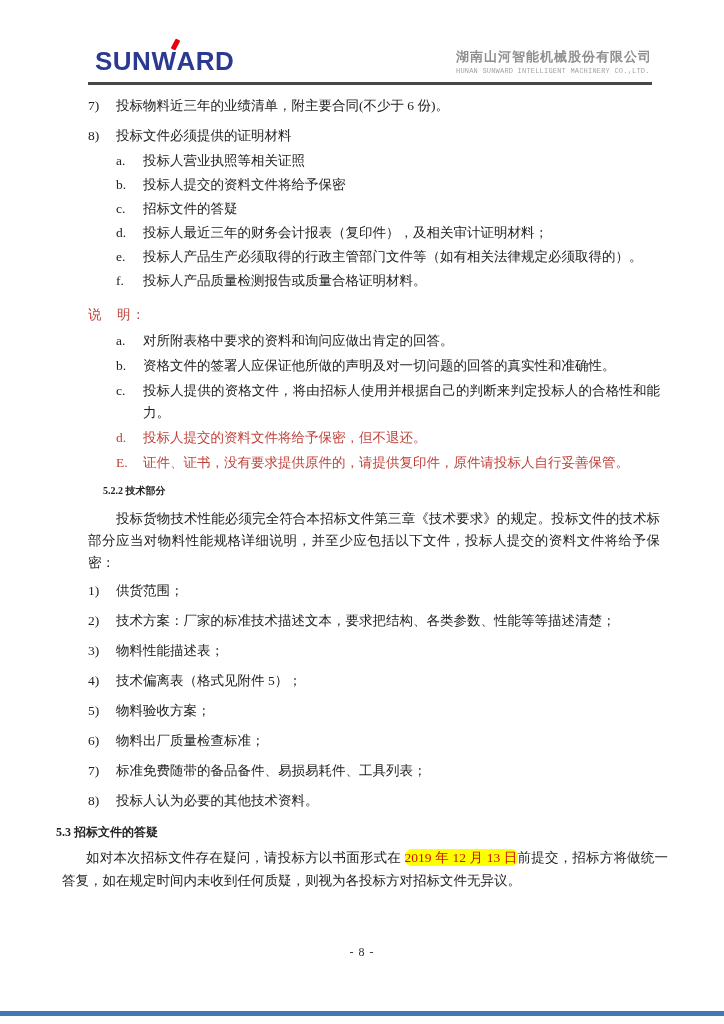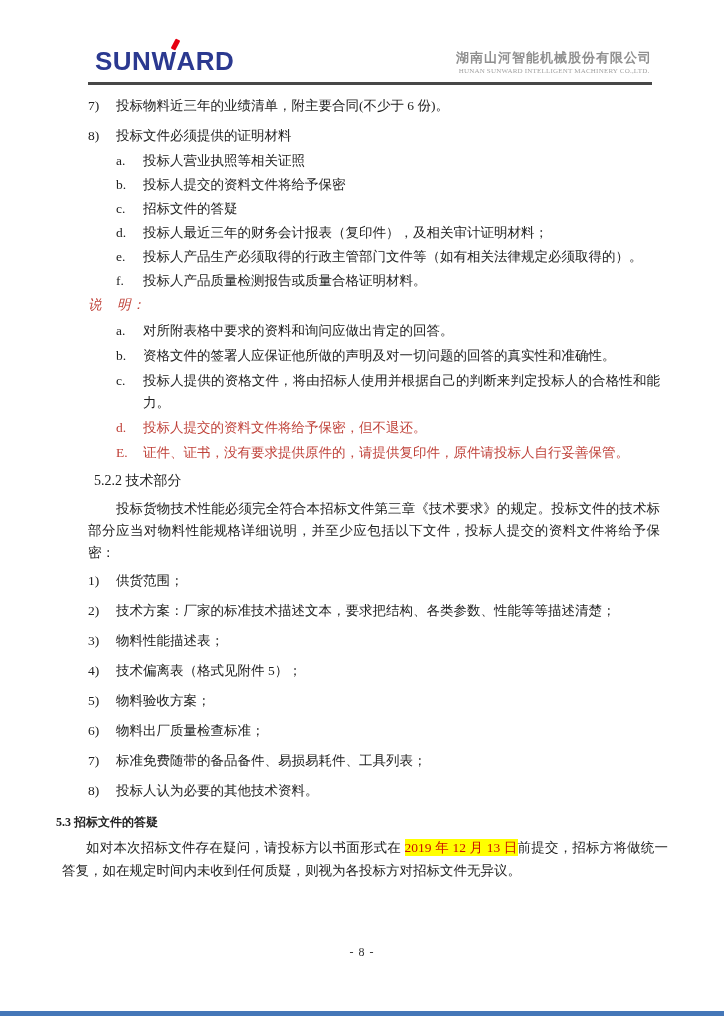--- a/index.html
+++ b/index.html
@@ -36,21 +36,21 @@
   .logo .accent {
     position: absolute;
     top: -7px;
     right: -2px;
     width: 5px;
     height: 11px;
     background: #e60012;
     transform: rotate(28deg);
     border-radius: 1px;
   }
-  .company { text-align: center; font-family: Liberation Serif, serif; }
+  .company { text-align: left; font-family: Liberation Mono, monospace; }
   .company-cn {
     font-size: 13px;
     font-weight: bold;
     color: #8f8f8f;
     letter-spacing: 1px;
     line-height: 15px;
   }
   .company-en {
     font-size: 7px;
     color: #a3a3a3;
@@ -75,29 +75,28 @@
   .row.top { margin-bottom: 8px; }
   .row.top2 { margin-bottom: 3px; }
   .row.sub { padding-left: 28px; margin-bottom: 2px; }
   .row.sub .marker { flex: 0 0 27px; }
   .row.note { padding-left: 28px; margin-bottom: 3px; }
   .row.note .marker { flex: 0 0 27px; }
   .red { color: #bf4038; }
   .notes-heading {
     color: #bf4038;
     line-height: 22px;
-    margin: 2px 0 4px 0;
+    margin: 12px 0 4px 0;
     letter-spacing: 1px;
-    font-style: italic;
   }
   .h522 {
-    font-size: 14px;
-    font-weight: normal;
+    font-size: 10px;
+    font-weight: bold;
     line-height: 22px;
-    margin: 6px 0 6px 6px;
+    margin: 6px 0 6px 15px;
   }
   .para {
     line-height: 22px;
     text-align: justify;
   }
   .para.indent { text-indent: 28px; margin-bottom: 6px; }
   .numlist .row { margin-bottom: 8px; }
   .h53 {
     font-size: 12px;
     font-weight: bold;
@@ -109,20 +108,21 @@
     margin-right: -8px;
   }
   .para.qa {
     line-height: 23px;
     text-indent: 24px;
   }
   mark.date {
     background: #ffff00;
     color: #cc1100;
     padding: 1px 0;
+    border-radius: 7px;
   }
 
   
   .footer {
     position: absolute;
     bottom: 56px;
     left: 0;
     right: 0;
     text-align: center;
     font-size: 12px;

